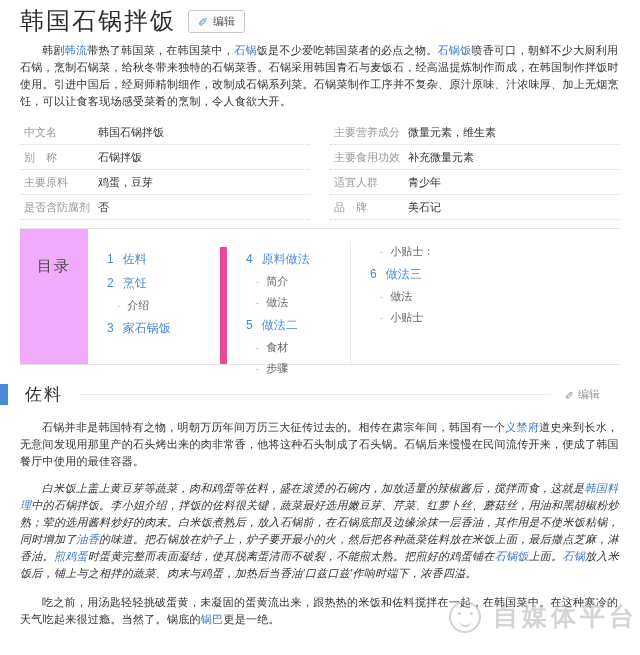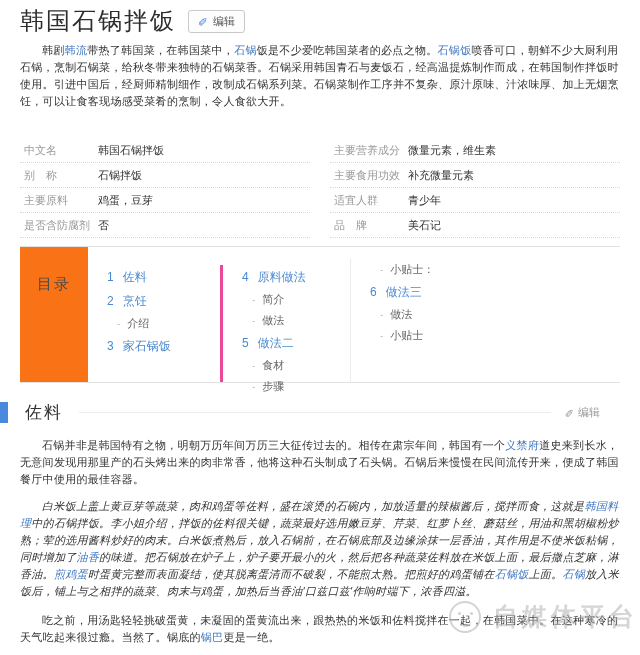--- a/index.html
+++ b/index.html
@@ -23,37 +23,37 @@
   .pencil { display:inline-block; transform:scaleY(-1); line-height:1; }
   .pencil.blue { color:#4a89dc; font-size:12px; }
   .pencil.gray { color:#9a9a9a; font-size:11px; }
 
   
   .para { font-size:11px; line-height:17px; margin:0; text-indent:2em; color:#333; letter-spacing:.3px; }
   .intro { margin-top:6px; }
   a.lnk { color:#3f76c0; text-decoration:none; cursor:pointer; }
 
   
-  .infobox { display:flex; margin-top:28px; }
+  .infobox { display:flex; margin-top:10px; }
   .info-col { width:calc(50% - 10px); }
   .info-col:first-child { margin-right:20px; }
   .info-row { display:flex; align-items:center; height:25px; border-bottom:1px dotted #d9d9d9; font-size:11px; }
   .info-label { width:78px; flex-shrink:0; color:#999; padding-left:4px; }
   .info-value { color:#333; }
 
   
   .toc { display:flex; border-top:1px solid #e3e3e3; border-bottom:1px solid #e3e3e3; margin-top:8px; height:137px; }
   .toc-label {
-    width:68px; background:#f97316; font-size:15px; color:#4a4a4a;
+    width:68px; background:#f0abfc; font-size:15px; color:#4a4a4a;
     display:flex; justify-content:center; align-items:flex-start; padding-top:28px; letter-spacing:2px;
   }
   .toc-cols { display:flex; flex:1; padding:18px 0 0; }
   .toc-col { padding-left:19px; }
   .toc-col:nth-child(1) { width:132px; }
-  .toc-col:nth-child(2) { width:130px; border-left:3px solid #ec4899; }
+  .toc-col:nth-child(2) { width:130px; border-left:7px solid #ec4899; }
   .toc-col:nth-child(3) { width:170px; border-left:1px solid #ececec; margin-top:-6px; }
   .toc-item { font-size:12px; line-height:24px; white-space:nowrap; }
   .toc-num { color:#4a8ad0; margin-right:9px; }
   a.toc-link { color:#4a8ad0; text-decoration:none; cursor:pointer; }
   .toc-sub { font-size:11px; line-height:20px; padding-left:10px; white-space:nowrap; }
   .toc-dash { color:#c0c0c0; margin-right:7px; font-size:10px; }
   a.toc-sublink { color:#666; text-decoration:none; cursor:pointer; }
 
   
   .section-head { display:flex; align-items:center; margin:18px 0 0 0; }

